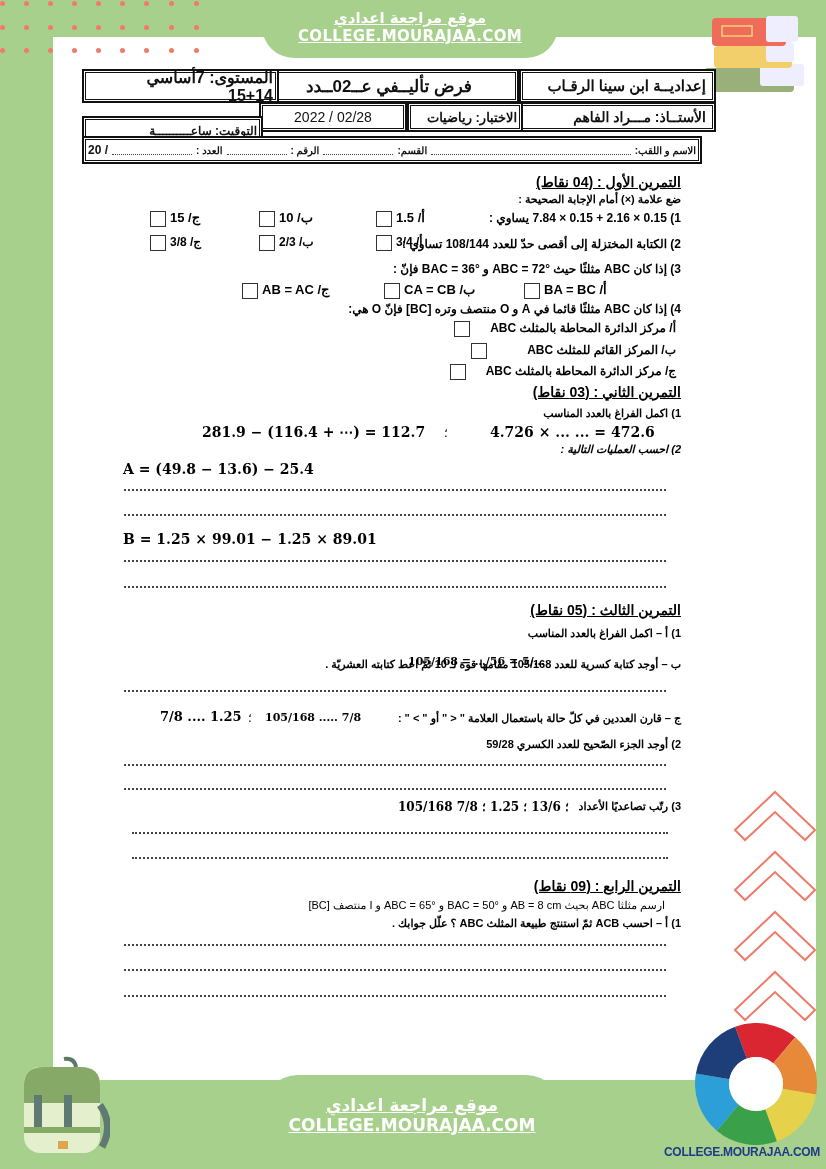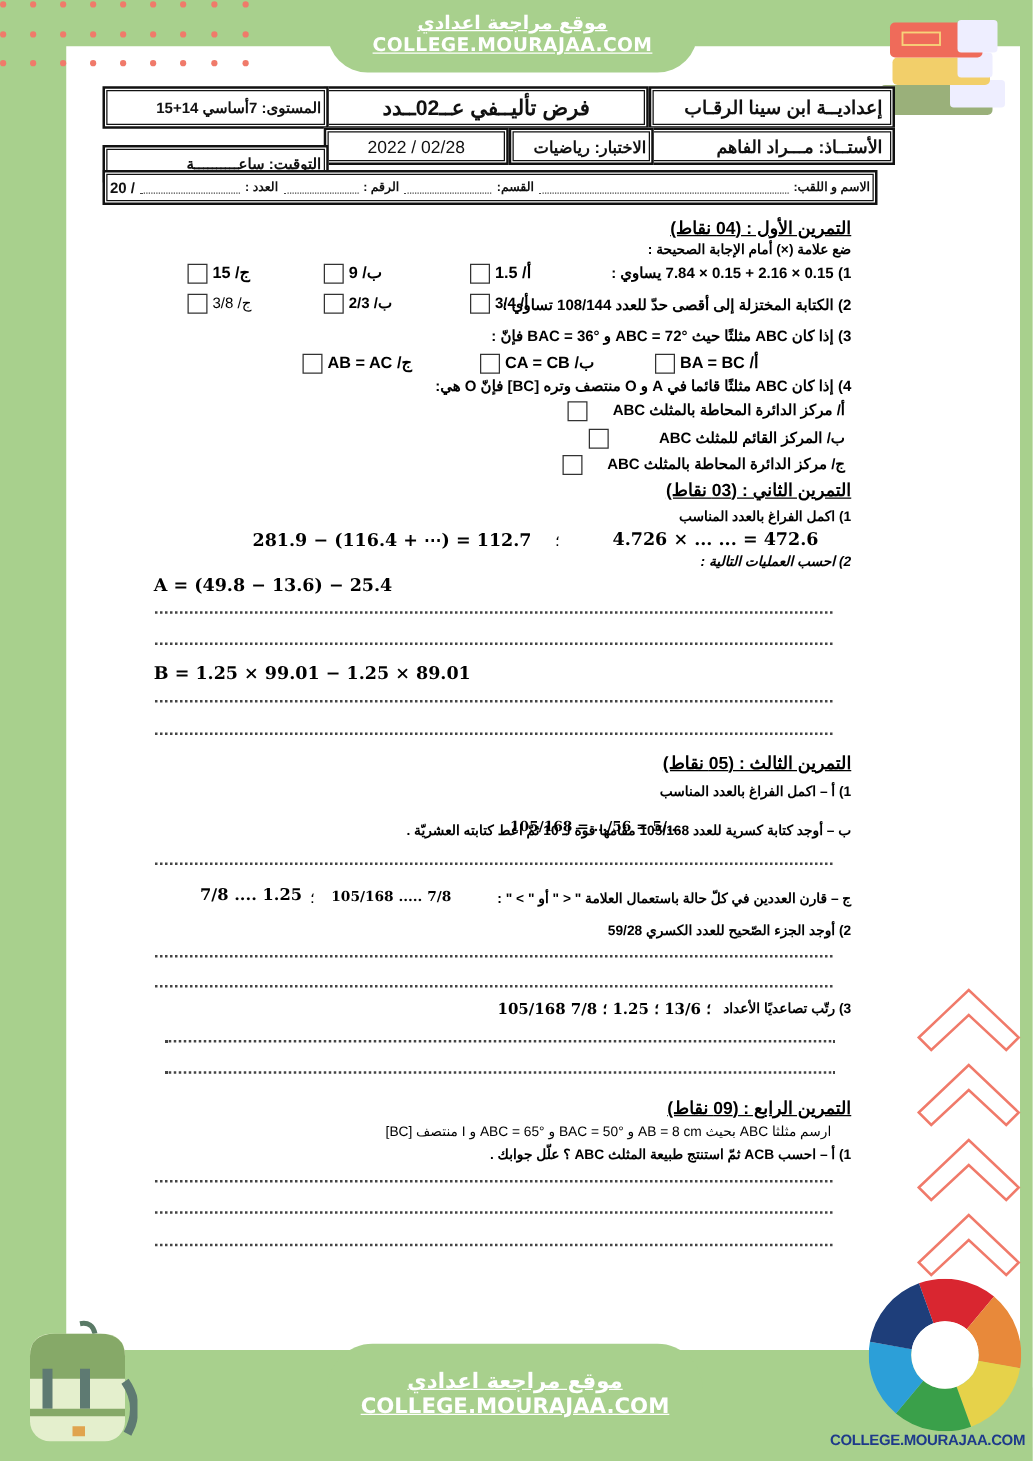--- a/index.html
+++ b/index.html
@@ -70,21 +70,21 @@
     <rect x="60" y="52" width="44" height="22" rx="3" fill="#eef"></rect>
   <rect x="14" y="34" width="78" height="22" rx="4" fill="#f2cf6a"></rect>
     <rect x="66" y="30" width="28" height="20" rx="3" fill="#eef"></rect>
   <rect x="12" y="6" width="74" height="28" rx="4" fill="#ef6b5a"></rect>
     <rect x="66" y="4" width="32" height="26" rx="3" fill="#eef"></rect>
   <rect x="22" y="14" width="30" height="10" fill="none" stroke="#f7d27a" stroke-width="1.5"></rect>
 </svg>
 
 <div class="hbox" style="left:519px;top:69px;width:185px;height:30px;justify-content:flex-start;padding-right:8px;font-size:15px;">إعداديــة ابن سينا الرقـاب</div>
 <div class="hbox" style="left:259px;top:69px;width:256px;height:30px;justify-content:center;font-size:17px;">فرض تأليــفي عــ02ــدد</div>
-<div class="hbox" style="left:82px;top:69px;width:173px;height:30px;justify-content:flex-start;padding-right:4px;font-size:12px;">المستوى: 7أساسي 14+15</div>
+<div class="hbox" style="left:82px;top:69px;width:173px;height:30px;justify-content:flex-start;padding-right:4px;font-size:16px;padding-left:16px;">المستوى: 7أساسي 14+15</div>
 
 <div class="hbox" style="left:519px;top:102px;width:185px;height:26px;justify-content:flex-start;padding-right:8px;font-size:14px;">الأستــاذ: مـــراد الفاهم</div>
 <div class="hbox" style="left:407px;top:102px;width:108px;height:26px;justify-content:flex-start;padding-right:4px;font-size:13px;">الاختبار: رياضيات</div>
 <div class="hbox" style="left:259px;top:102px;width:144px;height:26px;justify-content:center;font-size:14px;font-weight:normal;direction:ltr;">2022 / 02/28</div>
 <div class="hbox" style="left:82px;top:116px;width:173px;height:26px;justify-content:flex-start;padding-right:4px;font-size:12px;">التوقيت: ساعــــــــــة</div>
 
 <div class="hbox" style="left:82px;top:136px;width:620px;height:28px;font-size:10px;padding:0 4px;box-sizing:border-box;justify-content:space-between;">
   <span>الاسم و اللقب:</span>
   <span style="flex:1;border-bottom:1px dotted #444;margin:0 4px;height:8px"></span>
   <span>القسم:</span>
@@ -94,27 +94,27 @@
   <span>العدد :</span>
   <span style="width:80px;border-bottom:1px dotted #444;margin:0 4px;height:8px"></span>
   <span style="font-size:12px">/ 20</span>
 </div>
 
 <div class="line ex-title" style="right:145px;top:174px;direction:rtl;font-family:'Liberation Sans',sans-serif;">التمرين الأول : (04 نقاط)</div>
 <div class="line" style="right:145px;top:193px;direction:rtl;font-family:'Liberation Sans',sans-serif;font-size:11px;font-weight:bold;">ضع علامة (×) أمام الإجابة الصحيحة :</div>
 
 <div class="line" style="right:145px;top:211px;direction:rtl;font-family:'Liberation Sans',sans-serif;font-size:12px;font-weight:bold;">1) 0.15 × 2.16 + 0.15 × 7.84 يساوي :</div>
 <div class="line" style="left:372px;top:210px;font-size:13px;font-weight:bold;font-family:'Liberation Sans',sans-serif;"><span class="cb"></span><span style="direction:rtl;unicode-bidi:isolate">أ/ 1.5</span></div>
-<div class="line" style="left:255px;top:210px;font-size:13px;font-weight:bold;font-family:'Liberation Sans',sans-serif;"><span class="cb"></span><span style="direction:rtl;unicode-bidi:isolate">ب/ 9</span></div>
+<div class="line" style="left:255px;top:210px;font-size:13px;font-weight:bold;font-family:'Liberation Sans',sans-serif;"><span class="cb"></span><span style="direction:rtl;unicode-bidi:isolate">ب/ 10</span></div>
 <div class="line" style="left:146px;top:210px;font-size:13px;font-weight:bold;font-family:'Liberation Sans',sans-serif;"><span class="cb"></span><span style="direction:rtl;unicode-bidi:isolate">ج/ 15</span></div>
 
 <div class="line" style="right:145px;top:237px;direction:rtl;font-family:'Liberation Sans',sans-serif;font-size:12px;font-weight:bold;">2) الكتابة المختزلة إلى أقصى حدّ للعدد 108/144 تساوي :</div>
 <div class="line" style="left:372px;top:235px;font-size:12px;font-weight:bold;font-family:'Liberation Sans',sans-serif;"><span class="cb"></span><span style="direction:rtl;unicode-bidi:isolate">أ/ 3/4</span></div>
 <div class="line" style="left:255px;top:235px;font-size:12px;font-weight:bold;font-family:'Liberation Sans',sans-serif;"><span class="cb"></span><span style="direction:rtl;unicode-bidi:isolate">ب/ 2/3</span></div>
-<div class="line" style="left:146px;top:235px;font-size:12px;font-weight:normal;font-family:'Liberation Sans',sans-serif;"><span class="cb"></span><span style="direction:rtl;unicode-bidi:isolate">ج/ 3/8</span></div>
+<div class="line" style="left:146px;top:235px;font-size:12px;font-weight:bold;font-family:'Liberation Sans',sans-serif;"><span class="cb"></span><span style="direction:rtl;unicode-bidi:isolate">ج/ 3/8</span></div>
 
 <div class="line" style="right:145px;top:262px;direction:rtl;font-family:'Liberation Sans',sans-serif;font-size:12px;font-weight:bold;">3) إذا كان ABC مثلثًا حيث ABC = 72° و BAC = 36° فإنّ :</div>
 <div class="line" style="left:520px;top:282px;font-size:13px;font-weight:bold;font-family:'Liberation Sans',sans-serif;direction:rtl;"><span>أ/ BA = BC</span><span class="cb"></span></div>
 <div class="line" style="left:380px;top:282px;font-size:13px;font-weight:bold;font-family:'Liberation Sans',sans-serif;direction:rtl;"><span>ب/ CA = CB</span><span class="cb"></span></div>
 <div class="line" style="left:238px;top:282px;font-size:13px;font-weight:bold;font-family:'Liberation Sans',sans-serif;direction:rtl;"><span>ج/ AB = AC</span><span class="cb"></span></div>
 
 <div class="line" style="right:145px;top:302px;direction:rtl;font-family:'Liberation Sans',sans-serif;font-size:12px;font-weight:bold;">4) إذا كان ABC مثلثًا قائما في A و O منتصف وتره [BC] فإنّ O هي:</div>
 <div class="line" style="right:150px;top:321px;direction:rtl;font-family:'Liberation Sans',sans-serif;font-size:12px;font-weight:bold;"><span>أ/ مركز الدائرة المحاطة بالمثلث ABC</span><span class="cb" style="margin-right:20px"></span></div>
 <div class="line" style="right:150px;top:343px;direction:rtl;font-family:'Liberation Sans',sans-serif;font-size:12px;font-weight:bold;"><span>ب/ المركز القائم للمثلث ABC</span><span class="cb" style="margin-right:40px"></span></div>
 <div class="line" style="right:150px;top:364px;direction:rtl;font-family:'Liberation Sans',sans-serif;font-size:12px;font-weight:bold;"><span>ج/ مركز الدائرة المحاطة بالمثلث ABC</span><span class="cb" style="margin-right:20px"></span></div>

